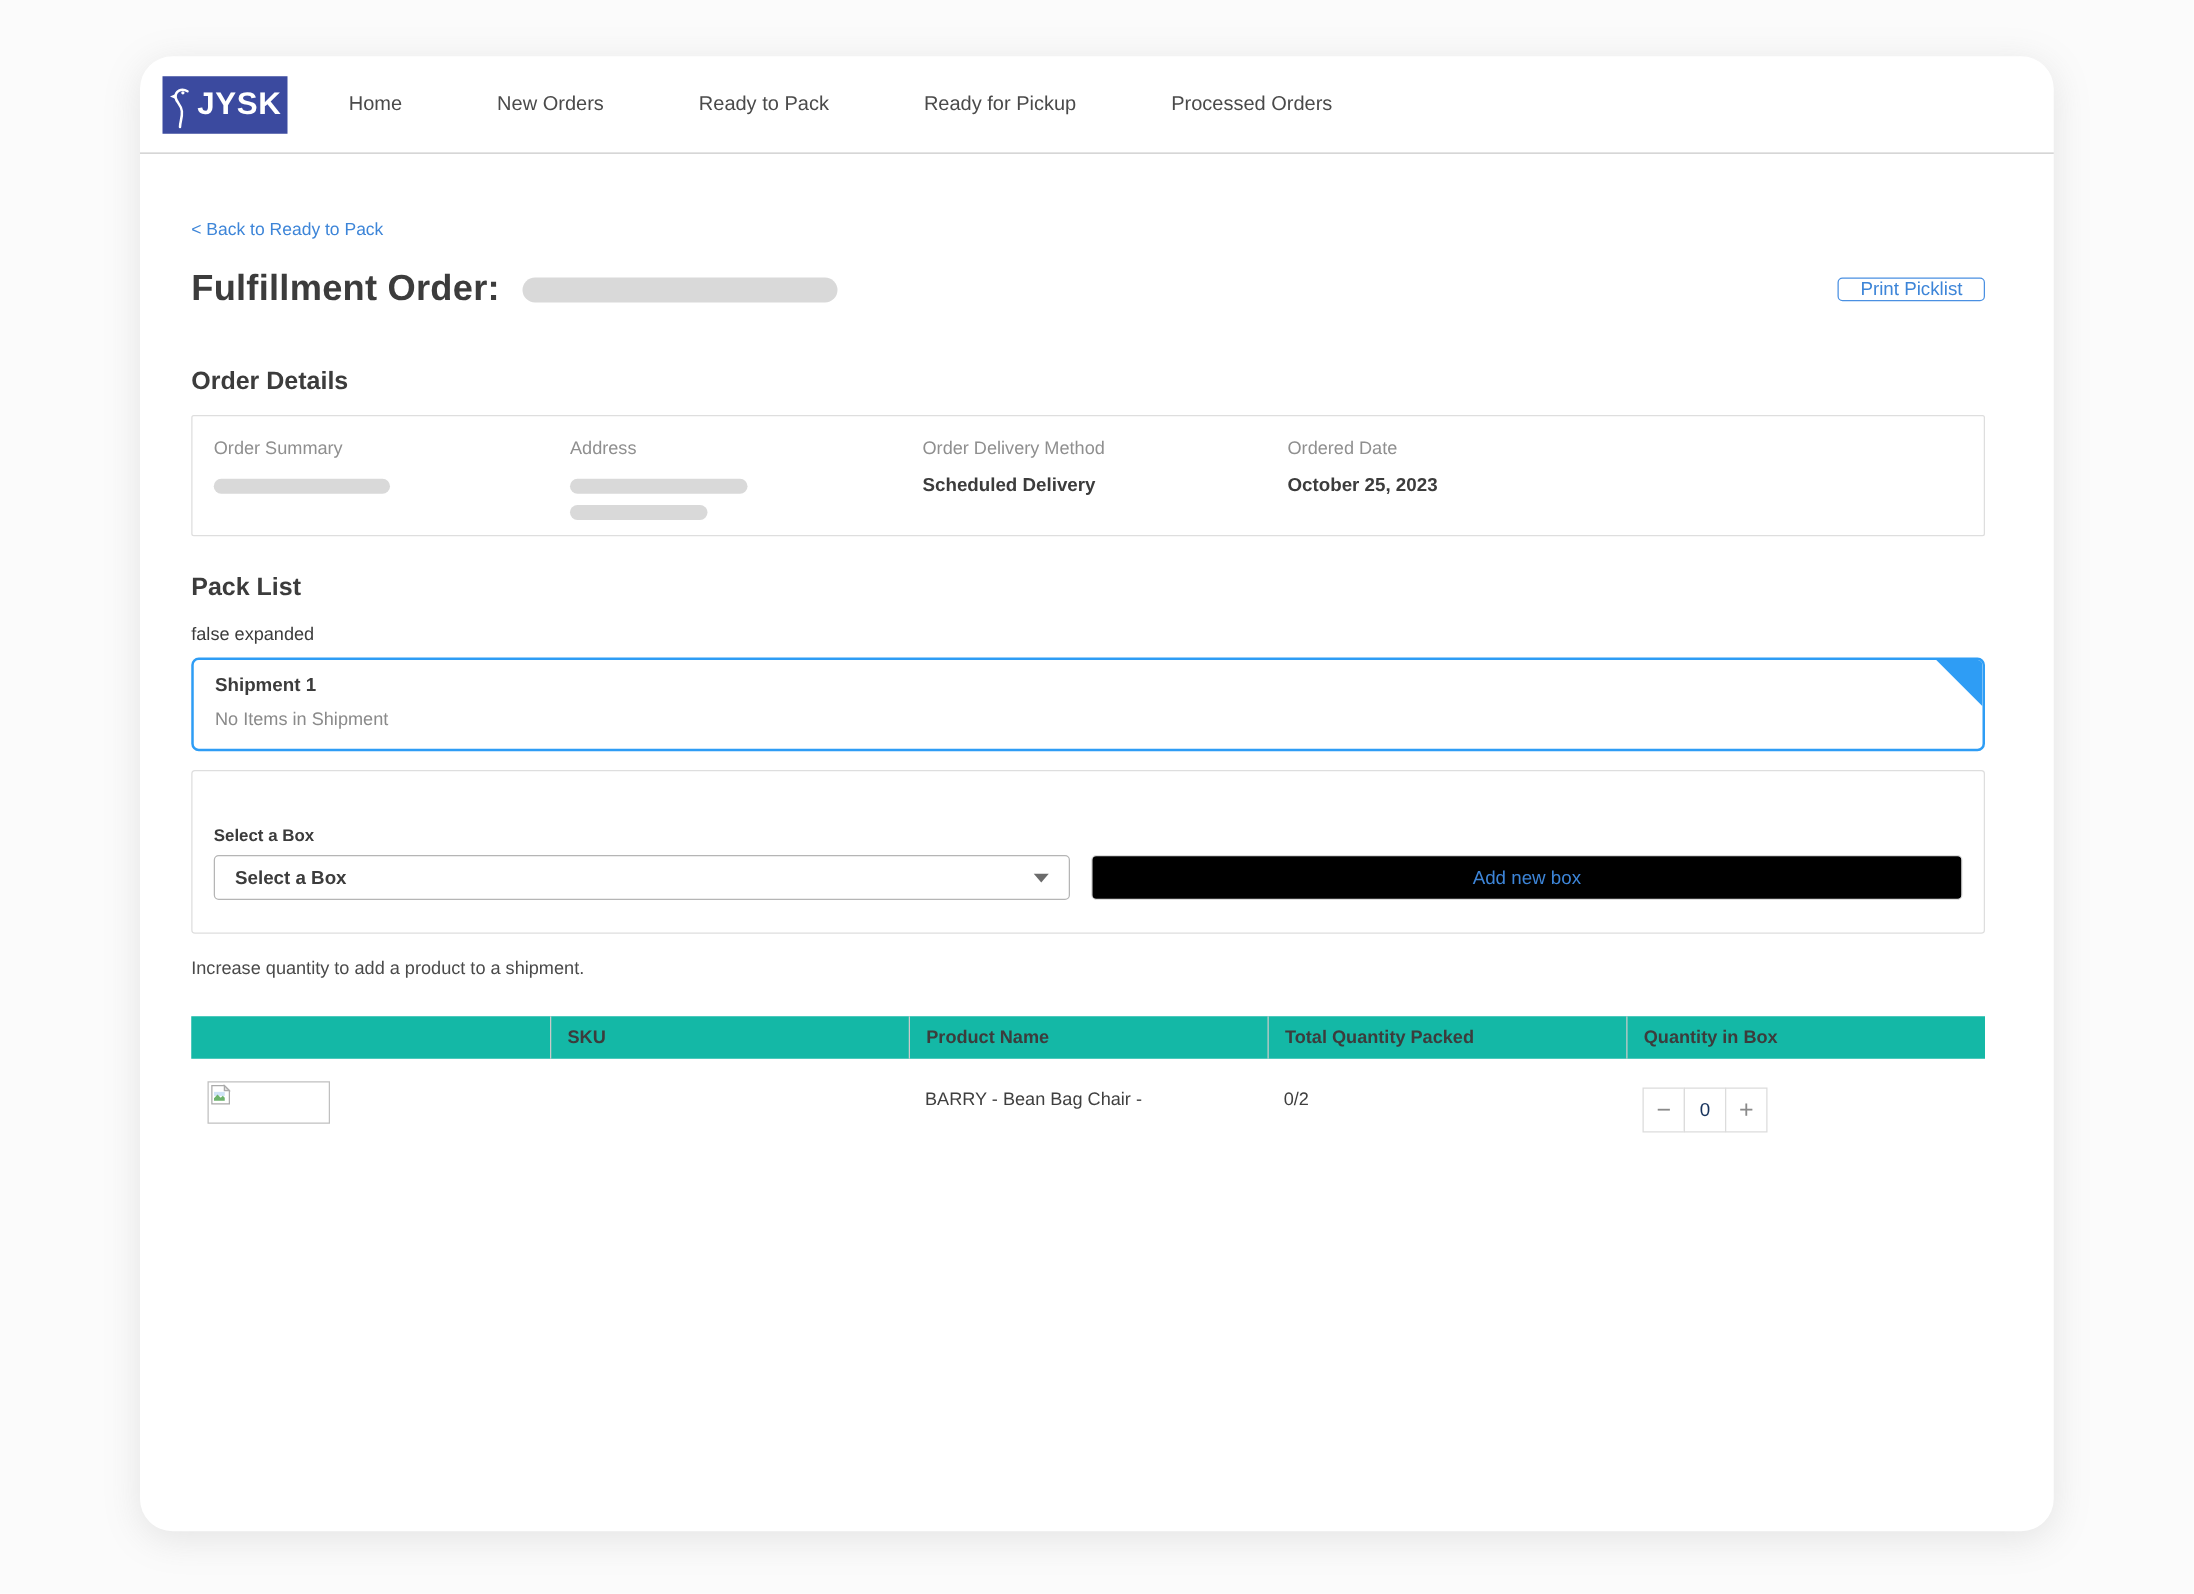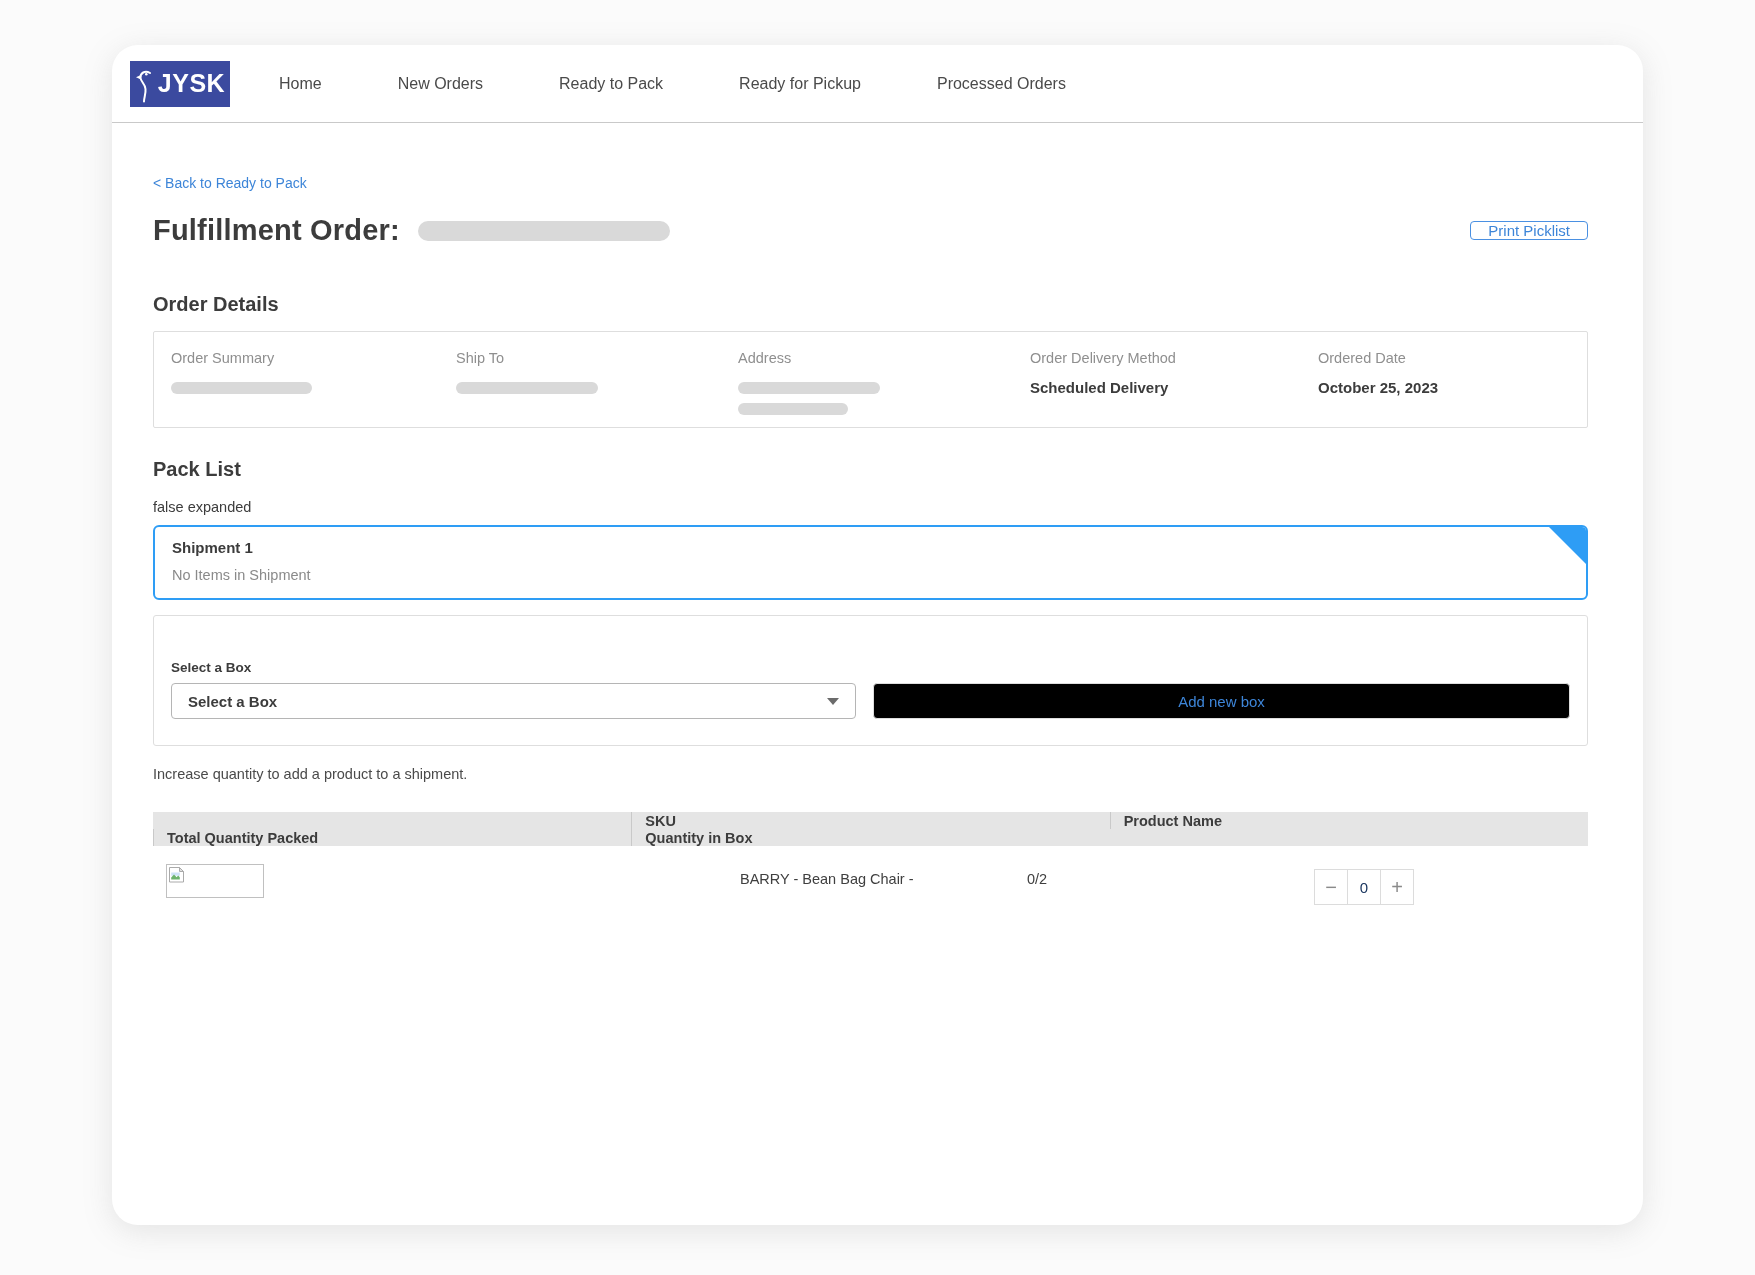--- a/index.html
+++ b/index.html
@@ -96,22 +96,22 @@
   }
   .add-box-btn {
     flex:1; height:36px; border:1px solid #dedede; border-radius:4px;
     background:#000000; color:#3d85d8; font-size:15px; cursor:pointer;
     display:flex; align-items:center; justify-content:center; font-family:inherit;
   }
   .hint-text { margin-top:20px; font-size:14.5px; color:#4a4a4a; }
   
   .products-table { margin-top:30px; }
   .table-header {
-    display:grid; grid-template-columns:repeat(3,1fr);
-    background:#e5e5e5; height:34px; align-items:center;
+    display:grid; grid-template-columns:repeat(5,1fr);
+    background:#14b8a6; height:34px; align-items:center;
   }
   .th {
     font-size:14.5px; font-weight:700; color:#3c3c3c;
     padding-left:13px; height:100%; display:flex; align-items:center;
   }
   .th + .th { border-left:1px solid #c9c9c9; }
   .table-row { display:grid; grid-template-columns:repeat(5,1fr); padding-top:18px; }
   .td { padding-left:13px; }
   .img-box {
     width:98px; height:34px; border:1px solid #c0c0c0; background:#fff;
@@ -172,24 +172,20 @@
     </div>
 
     
     <div class="section-heading">Order Details</div>
     <div class="details-box">
       <div>
         <div class="field-label">Order Summary</div>
         <div class="pill field-pill w141"></div>
       </div>
       <div>
-        <div class="field-label">Ship To</div>
-        <div class="pill field-pill w142"></div>
-      </div>
-      <div>
         <div class="field-label">Address</div>
         <div class="pill field-pill w142"></div>
         <div class="pill field-pill w110 mt9"></div>
       </div>
       <div>
         <div class="field-label">Order Delivery Method</div>
         <div class="field-value">Scheduled Delivery</div>
       </div>
       <div>
         <div class="field-label">Ordered Date</div>

